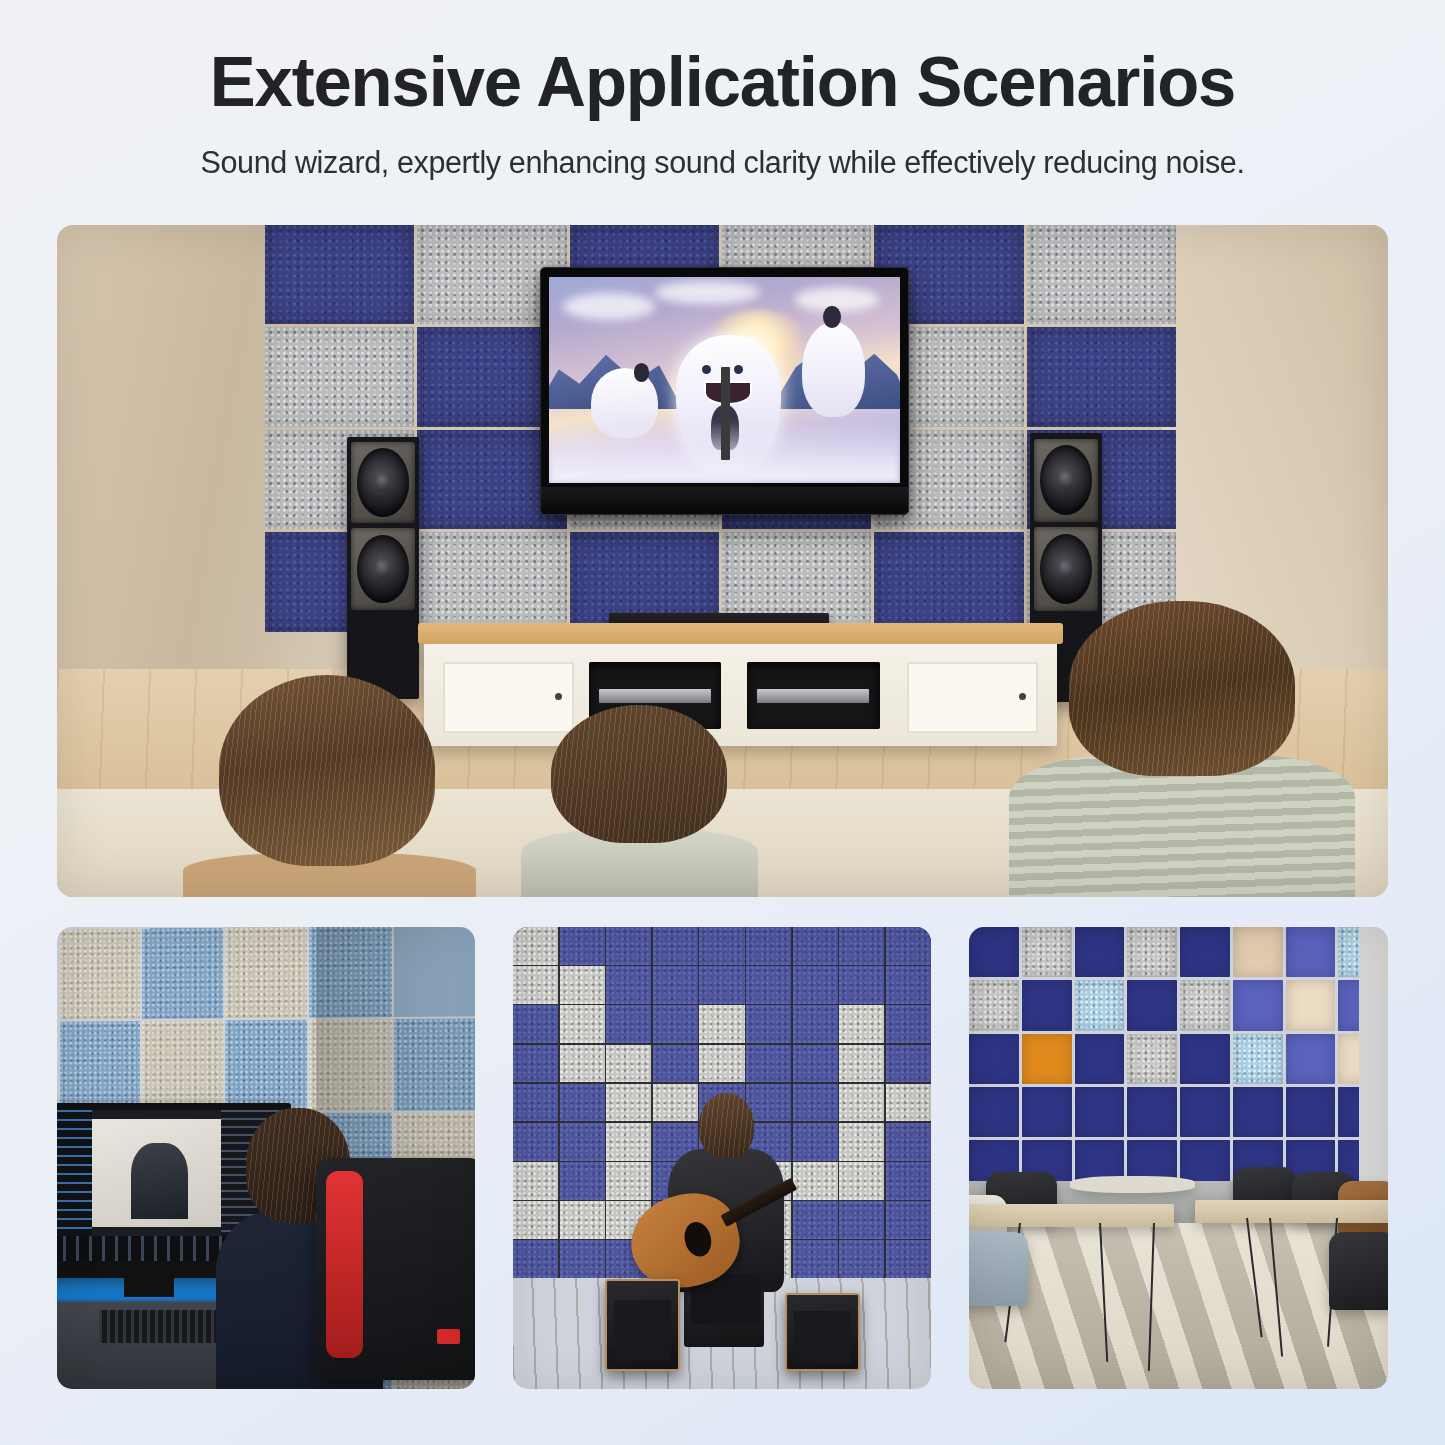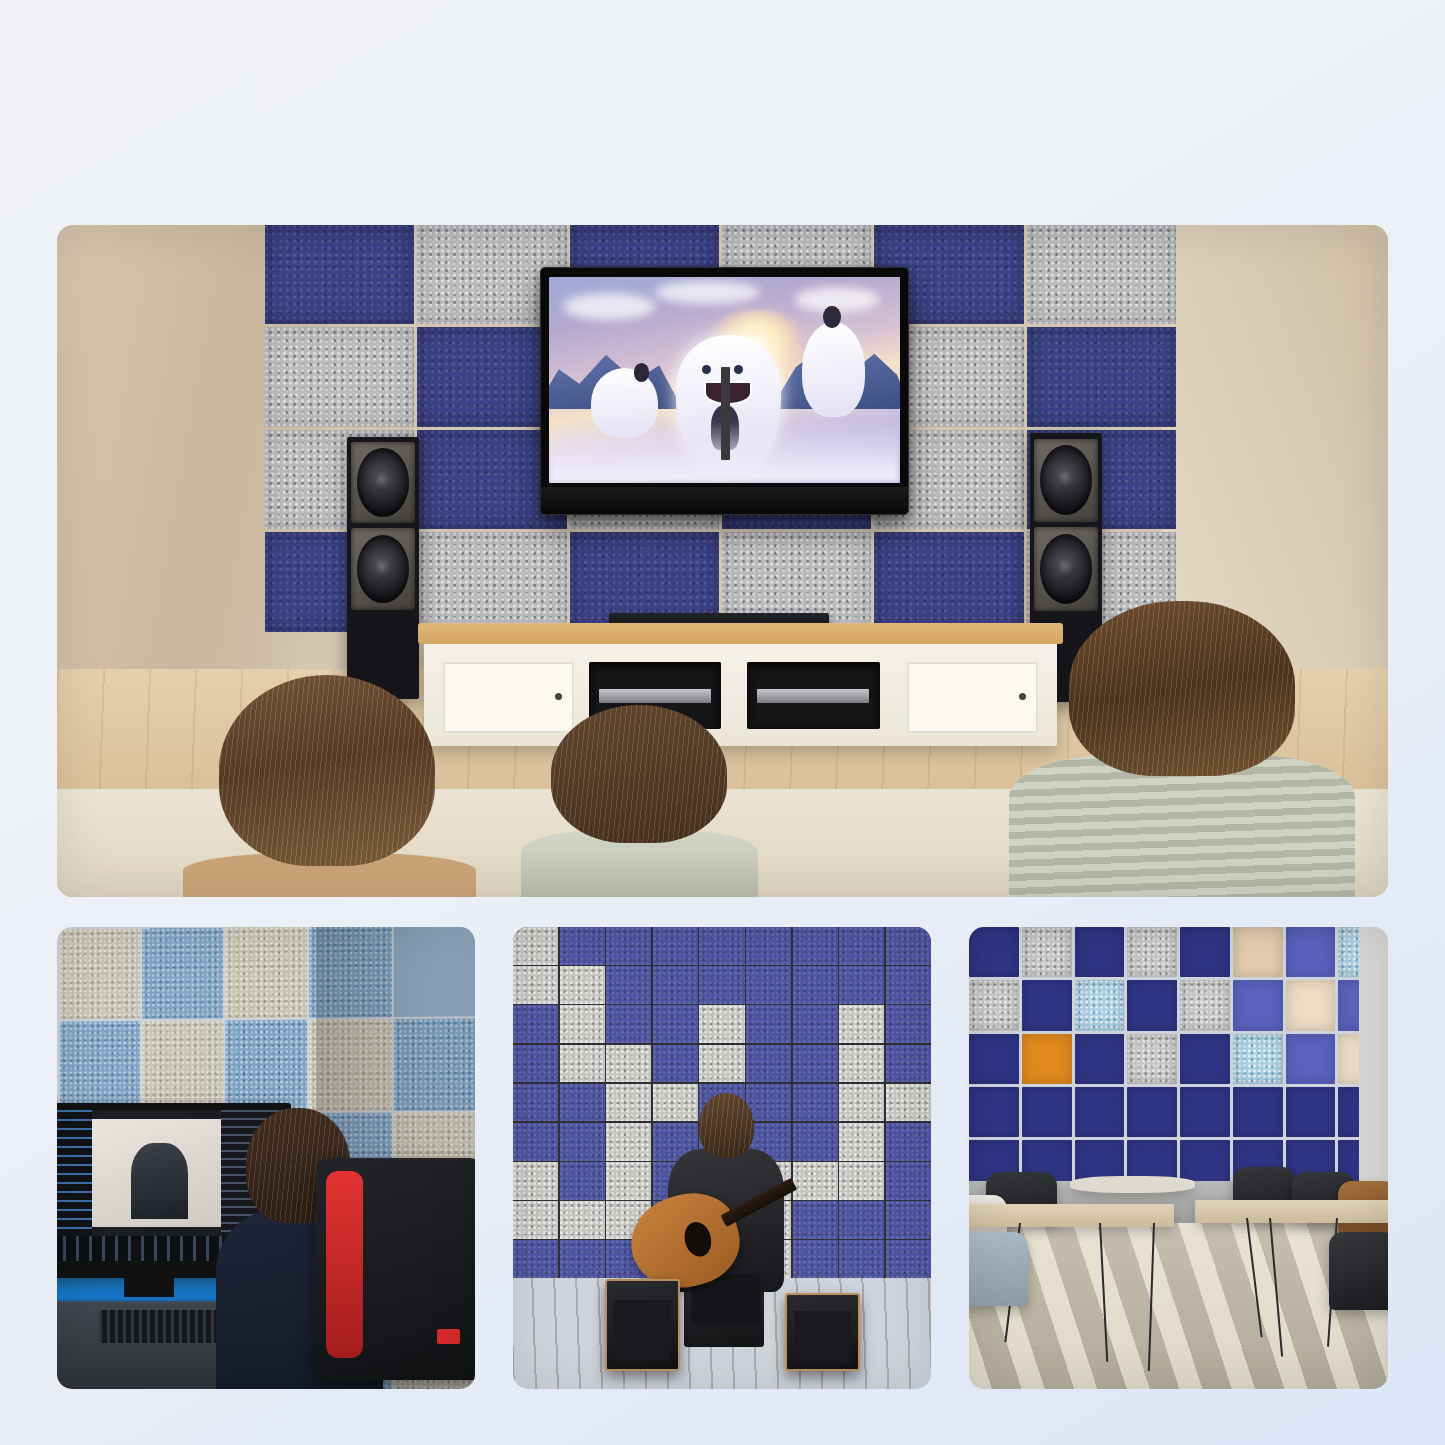--- a/index.html
+++ b/index.html
@@ -256,20 +256,24 @@
   .ochair.brown{background:linear-gradient(170deg,#a4703f,#7d5128);}
   .ochair.wht{background:linear-gradient(170deg,#efece4,#d4d0c6);}
   .vig{position:absolute;inset:0;pointer-events:none;
     box-shadow:inset 0 0 50px rgba(0,0,0,.1);border-radius:inherit;}
 </style>
 </head>
 <body>
 
 <div class="page">
 
+  <div class="header">
+    <h1 class="title">Extensive Application Scenarios</h1>
+    <p class="subtitle">Sound wizard, expertly enhancing sound clarity while effectively reducing noise.</p>
+  </div>
 
   <div class="photo" id="hero">
     <div class="lay room-wall"></div>
     <div class="wallR"></div>
 
     <div class="panelwall">
       <div class="pk navy"></div>
         <div class="pk grey"></div>
         <div class="pk navy"></div>
         <div class="pk grey"></div>

